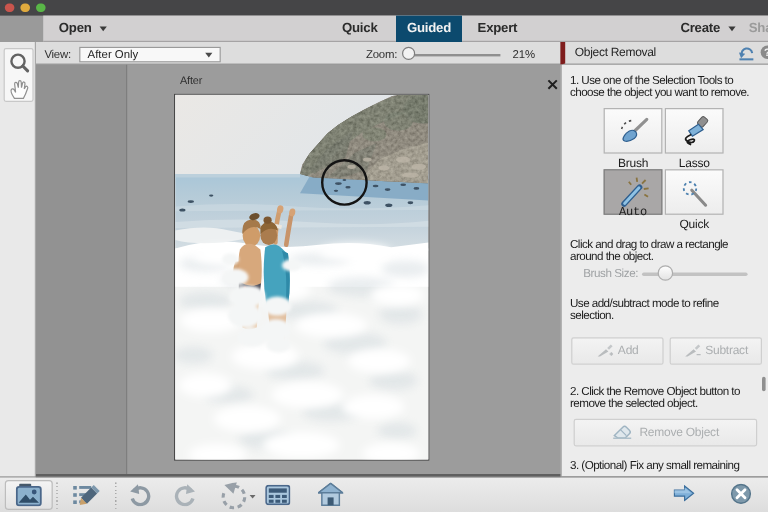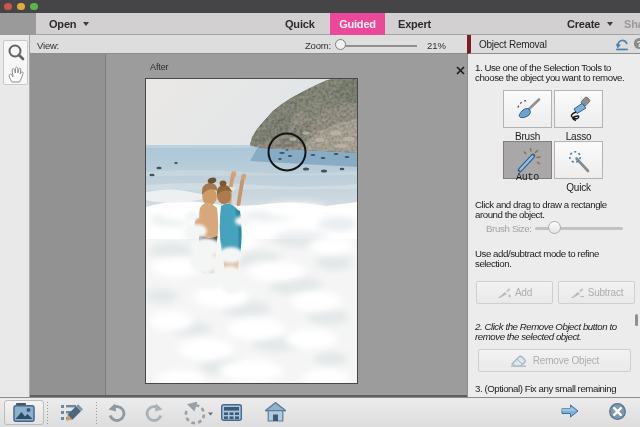--- a/index.html
+++ b/index.html
@@ -6,21 +6,21 @@
 html,body { width:640px; height:427px; overflow:hidden; }
 body { font-family:"Liberation Sans", sans-serif; position:relative; background:#9a9a9a; }
 .abs { position:absolute; }
 
 #titlebar { left:0; top:0; width:640px; height:13px; background:#454547; }
 .tl { position:absolute; top:2.5px; width:7.5px; height:7.5px; border-radius:50%; }
 
 #menubar { left:0; top:13px; width:640px; height:22px; background:#d2d0d1; border-bottom:1px solid #a5a3a4;margin-left:36px; }
 #menubar .lbl { position:absolute; top:5px; font-size:11px; letter-spacing:-0.2px; font-weight:bold; color:#2b2b2b; }
 .caret { display:inline-block; width:0; height:0; border-left:4px solid transparent; border-right:4px solid transparent; border-top:5px solid #3a3a3a; vertical-align:middle; }
-#tab-guided { left:294px; top:0; width:55px; height:22px; background:#ec4899; color:#f2f2f2; font-size:11px; letter-spacing:-0.2px; font-weight:bold; text-align:center; line-height:22px; }
+#tab-guided { left:294px; top:0; width:55px; height:22px; background:#0c4a6e; color:#f2f2f2; font-size:11px; letter-spacing:-0.2px; font-weight:bold; text-align:center; line-height:22px; }
 
 #viewbar { left:30px; top:35px; width:437px; height:19px; background:#dddddd; border-bottom:1px solid #8e8e8e; }
 #panelhead { left:467px; top:35px; width:173px; height:19px; background:#dddddd; border-bottom:1px solid #8e8e8e; border-left:4px solid #7f1d1d; }
 #viewsel { left:36px; top:4px; width:118px; height:13px; background:#f8f8f8; border:1px solid #9a9a9a; font-size:9.5px; color:#222; line-height:11px; padding-left:6px; }
 
 #ltool { left:0; top:35px; width:30px; height:363px; background:#e9e9e9; border-right:1px solid #a8a8a8; }
 #toolbox { left:3px; top:5px; width:25px; height:45px; background:#f7f7f7; border:1px solid #c8c8c8; border-radius:2px; }
 
 #canvas { left:30px; top:54px; width:437px; height:341px; background:#929292; }
 #docarea { left:105px; top:54px; width:362px; height:341px; background:#9c9c9c; border-left:1px solid #7e7e7e; }
@@ -50,20 +50,23 @@
   <span class="lbl" style="left:249px;">Quick</span>
   <span class="lbl" style="left:362px;">Expert</span>
   <span class="lbl" style="left:531px;">Create</span>
   <span class="caret" style="position:absolute; left:571px; top:9px; border-left-width:3.5px; border-right-width:3.5px; border-top-width:4.5px;"></span>
   <span class="lbl" style="left:588px; color:#9b9b9b;">Share</span>
   <span class="caret" style="position:absolute; left:626px; top:9px; border-left-width:3.5px; border-right-width:3.5px; border-top-width:4.5px; border-top-color:#8d8d8d;"></span>
   <div class="abs" id="tab-guided">Guided</div>
 </div>
 <div class="abs" id="viewbar">
   <span class="abs" style="left:7px; top:5px; font-size:9.5px; letter-spacing:-0.2px; color:#303030;">View:</span>
+  <div class="abs" id="viewsel">After Only
+    <span class="caret" style="position:absolute; right:6px; top:3.5px; border-left-width:3.5px; border-right-width:3.5px; border-top-width:4.5px; border-top-color:#4a4a4a;"></span>
+  </div>
   <span class="abs" style="left:275px; top:5px; font-size:9.5px; letter-spacing:-0.2px; color:#303030;">Zoom:</span>
   <div class="abs" style="left:315px; top:10px; width:72px; height:2px; background:#8f8f8f;"></div>
   <div class="abs" style="left:305px; top:4px; width:11px; height:11px; border-radius:50%; background:#f2f2f2; border:1px solid #7d7d7d;"></div>
   <span class="abs" style="left:397px; top:5px; font-size:9.5px; color:#303030;">21%</span>
 </div>
 <div class="abs" id="panelhead">
   <span class="abs" style="left:8px; top:4px; font-size:10px; letter-spacing:-0.25px; color:#252525;">Object Removal</span>
   <svg class="abs" style="left:144px; top:3px;" width="14" height="13" viewBox="0 0 14 13">
     <path d="M3.2 7.8 A 4.4 4.2 0 1 1 11.8 6.2" fill="none" stroke="#4e81b0" stroke-width="1.7"></path>
     <path d="M0.8 5.8 L6 6.8 L2.6 10.6 Z" fill="#4e81b0"></path>
@@ -299,21 +302,21 @@
   <div class="gbtn" style="left:90px; top:227px; width:77px;"><svg style="vertical-align:-3px; margin-right:4px;" width="14" height="12" viewBox="0 0 14 12">
         <path d="M1 11 L8 5 L10 7 L3 11 Z" fill="#b9bcbe"></path>
         <path d="M9 4 L12 1 L13.5 2.5 L10.5 5.5 Z" fill="#c4c7c9"></path>
         <path d="M10.5 9.5 h3.5" stroke="#b9bcbe" stroke-width="1.2"></path>
       </svg>Subtract</div>
   <div class="gbtn" style="left:8px; top:227px; width:77px;"><svg style="vertical-align:-3px; margin-right:4px;" width="14" height="12" viewBox="0 0 14 12">
         <path d="M1 11 L8 5 L10 7 L3 11 Z" fill="#b9bcbe"></path>
         <path d="M9 4 L12 1 L13.5 2.5 L10.5 5.5 Z" fill="#c4c7c9"></path>
         <path d="M11 9 h3 M12.5 7.5 v3" stroke="#b9bcbe" stroke-width="1.2"></path>
       </svg>Add</div>
-  <div class="txt" style="top:268px;font-style:italic;">2. Click the Remove Object button to<br>remove the selected object.</div>
+  <div class="txt" style="top:268px;">2. Click the Remove Object button to<br>remove the selected object.</div>
   <div class="gbtn" style="left:10px; top:295px; width:153px;"><svg style="vertical-align:-3px; margin-right:6px;" width="17" height="13" viewBox="0 0 17 13">
         <path d="M2 10 L9 3 Q10.5 1.5 12 3 L14.5 5.5 Q16 7 14.5 8.5 L11 12 L5 12 Z" fill="#dfe7ec" stroke="#9fb4c2" stroke-width="1.2"></path>
         <path d="M7 5 L12 10" stroke="#9fb4c2" stroke-width="1"></path>
         <path d="M1 12.2 h15" stroke="#aebfca" stroke-width="1.4"></path>
       </svg>Remove Object</div>
   <div class="txt" style="top:330px;">3. (Optional) Fix any small remaining</div>
 </div>
 <div class="abs" style="left:30px; top:395px; width:437px; height:3px; background:#5f5f5f;"></div>
 <div class="abs" style="left:0; top:397px; width:640px; height:1px; background:#8a8a8a;"></div>
 <div class="abs" id="botbar">

